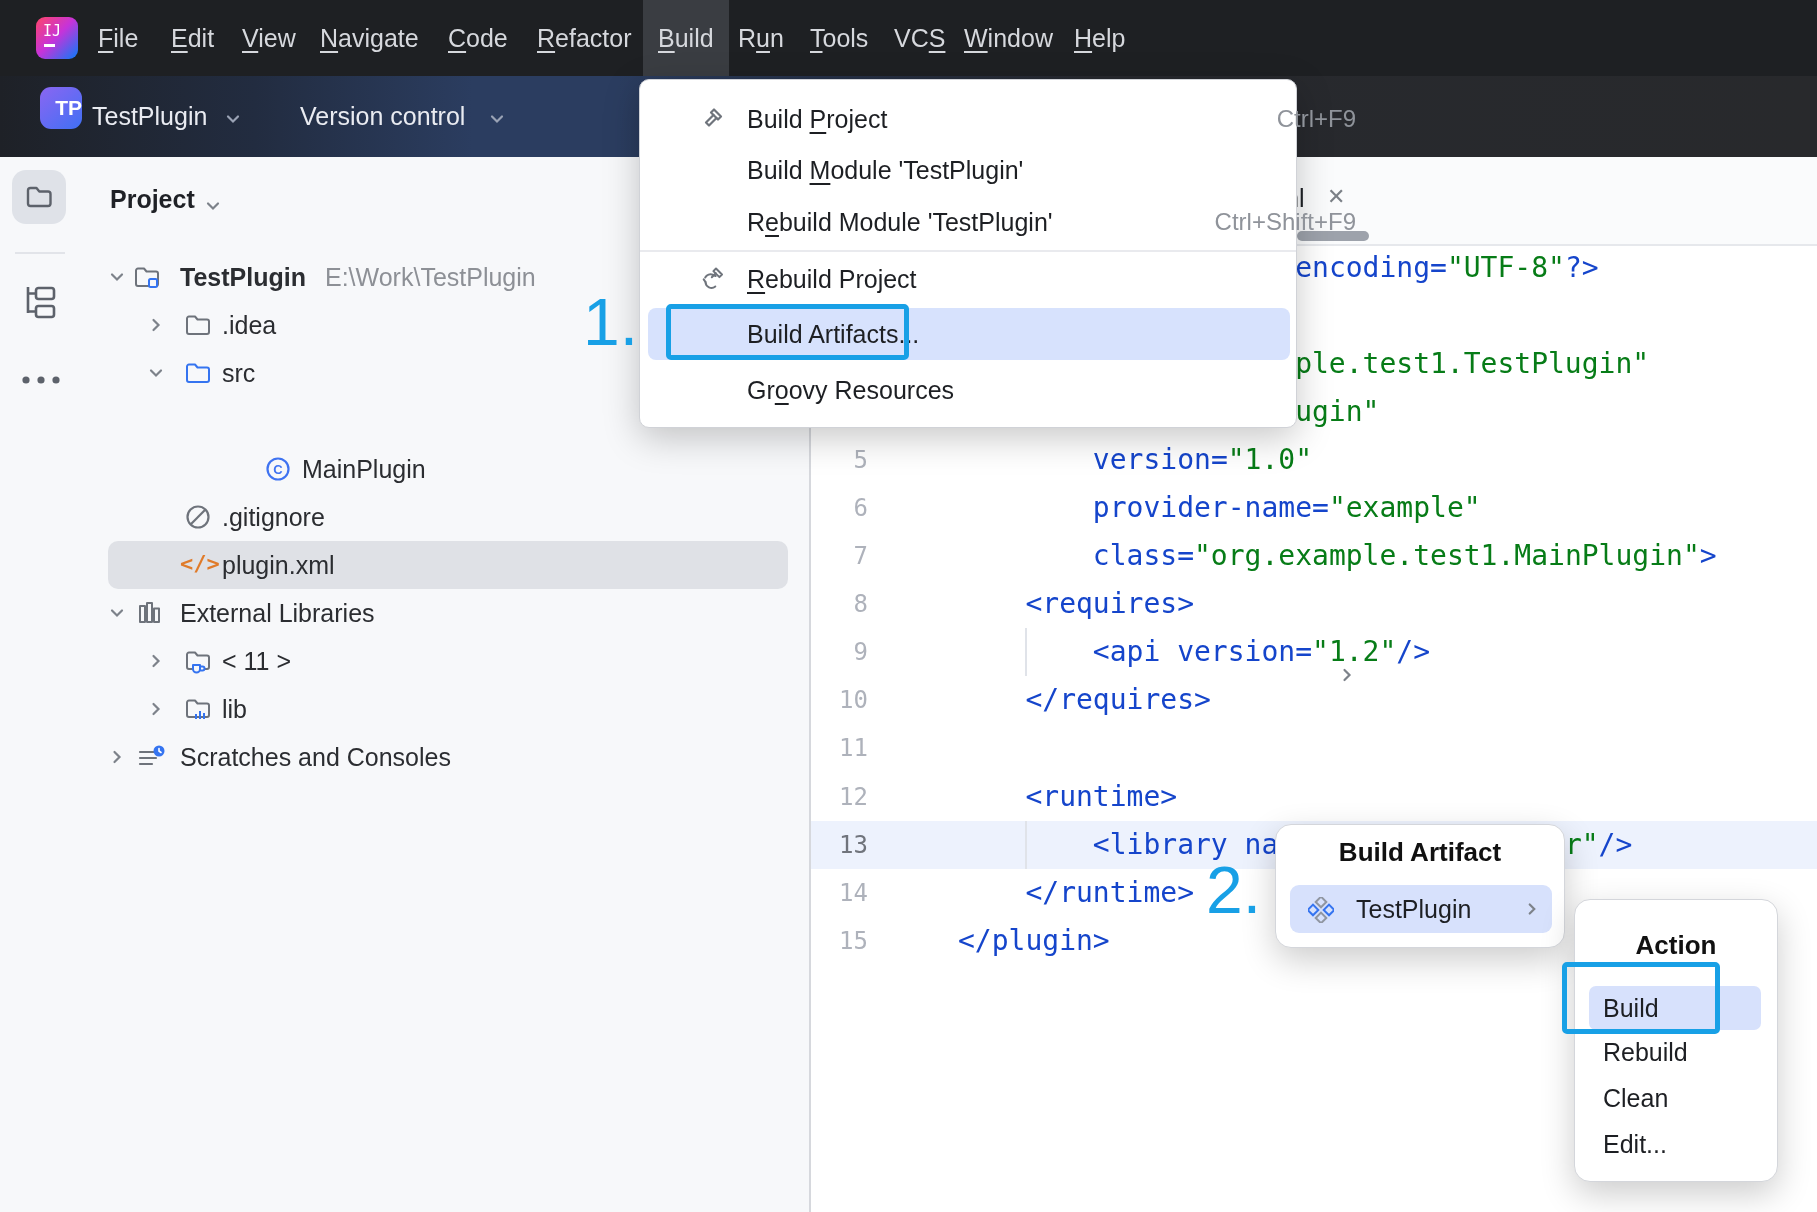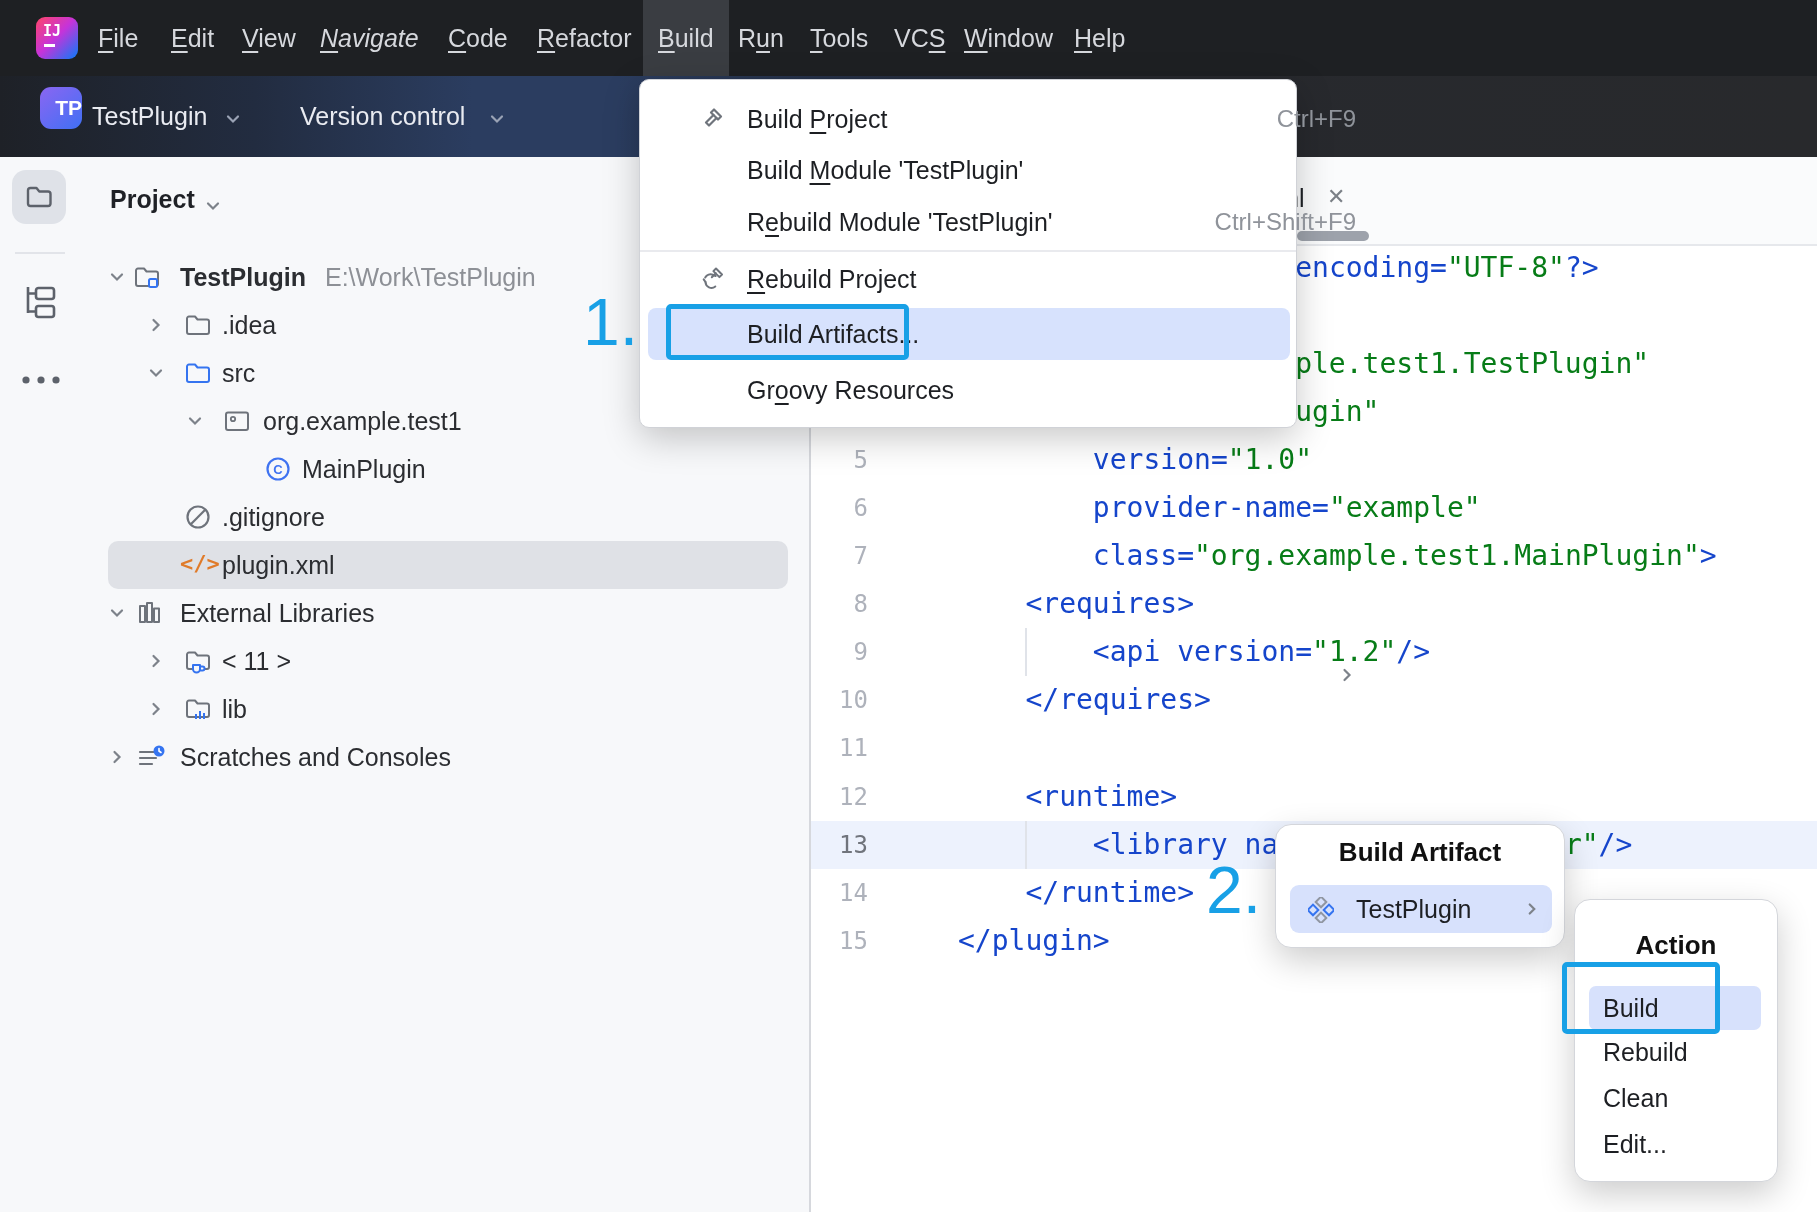--- a/index.html
+++ b/index.html
@@ -5,21 +5,21 @@
   html,body{margin:0;padding:0;background:#fff;}
   .stage{position:relative;width:1817px;height:1212px;overflow:hidden;
          font-family:"Liberation Sans",sans-serif;background:#fff;}
   .abs{position:absolute;}
   svg{display:block;}
 
   
   .menubar{position:absolute;left:0;top:0;width:1817px;height:76px;background:#1e2023;z-index:5;}
   .logo{position:absolute;left:36px;top:17px;width:42px;height:42px;border-radius:9px;
         background:linear-gradient(135deg,#ff4569 0%,#c633d9 48%,#087cfa 100%);}
-  .logo span{position:absolute;left:7px;top:5px;color:#fff;font-weight:bold;font-size:15px;
+  .logo span{position:absolute;left:7px;top:5px;color:#fff;font-weight:normal;font-size:15px;
         font-family:"DejaVu Sans Mono",monospace;}
   .logo i{position:absolute;left:8px;top:27px;width:11px;height:3px;background:#fff;}
   .mb-item{position:absolute;top:0;height:76px;line-height:76px;color:#d6d8dd;font-size:25px;
            padding:0 15px;white-space:nowrap;}
   .mb-item.active{background:#3a3d42;}
   .mn{text-decoration:underline;text-underline-offset:4px;text-decoration-thickness:2px;}
 
   
   .toolbar{position:absolute;left:0;top:76px;width:1817px;height:81px;
     background:linear-gradient(90deg,#1e2127 0%,#222c40 14%,#2b3d60 26%,#2b3d60 34%,#253048 45%,#27292e 60%,#28292c 100%);z-index:4;}
@@ -101,21 +101,21 @@
 
   <div class="menubar">
     <div class="logo">
         <span>IJ</span>
         <i></i>
       </div>
     <div id="menubar-items">
         <div class="mb-item" style="left: 83px;"><span></span><span class="mn">F</span><span>ile</span></div>
         <div class="mb-item" style="left: 156px;"><span></span><span class="mn">E</span><span>dit</span></div>
         <div class="mb-item" style="left: 227px;"><span></span><span class="mn">V</span><span>iew</span></div>
-        <div class="mb-item" style="left: 305px; font-style: italic;"><span></span><span class="mn">N</span><span>avigate</span></div>
+        <div class="mb-item" style="left: 305px;"><span></span><span class="mn">N</span><span>avigate</span></div>
         <div class="mb-item" style="left: 433px;"><span></span><span class="mn">C</span><span>ode</span></div>
         <div class="mb-item" style="left: 522px;"><span></span><span class="mn">R</span><span>efactor</span></div>
         <div class="mb-item active" style="left: 643px;"><span></span><span class="mn">B</span><span>uild</span></div>
         <div class="mb-item" style="left: 723px;"><span>R</span><span class="mn">u</span><span>n</span></div>
         <div class="mb-item" style="left: 795px;"><span></span><span class="mn">T</span><span>ools</span></div>
         <div class="mb-item" style="left: 879px;"><span>VC</span><span class="mn">S</span><span></span></div>
         <div class="mb-item" style="left: 949px;"><span></span><span class="mn">W</span><span>indow</span></div>
         <div class="mb-item" style="left: 1059px;"><span></span><span class="mn">H</span><span>elp</span></div>
       </div>
   </div>
@@ -186,30 +186,20 @@
     <div class="trow" style="top:144px;">
       <svg class="chev" style="left:64px;" width="22" height="22" viewBox="0 0 22 22">
           <path d="M8.5 6l5 5-5 5" stroke="#7d828a" stroke-width="2.2" fill="none" stroke-linecap="round"></path>
         </svg>
       <svg class="ticon" style="left:103px;" width="28" height="26" viewBox="0 0 28 26">
         <path d="M3 6.5A2 2 0 0 1 5 4.5h6l2.5 3H23a2 2 0 0 1 2 2V20a2 2 0 0 1-2 2H5a2 2 0 0 1-2-2z" stroke="#6e737b" stroke-width="2" fill="none" stroke-linejoin="round"></path>
       </svg>
       <span class="tlabel" style="left:141px;">.idea</span>
     </div>
 
-    <div class="trow" style="top:240px;">
-      <svg class="chev" style="left:103px;" width="22" height="22" viewBox="0 0 22 22">
-          <path d="M6 8.5l5 5 5-5" stroke="#7d828a" stroke-width="2.2" fill="none" stroke-linecap="round"></path>
-        </svg>
-      <svg class="ticon" style="left:142px;" width="28" height="26" viewBox="0 0 28 26">
-        <rect x="3" y="4.5" width="22" height="17.5" rx="2" stroke="#6e737b" stroke-width="2" fill="none"></rect>
-        <circle cx="10" cy="11" r="2.2" stroke="#6e737b" stroke-width="1.8" fill="none"></circle>
-      </svg>
-      <span class="tlabel" style="left:182px;">org.example.test1</span>
-    </div>
 
     <div class="trow" style="top:288px;">
       <svg class="ticon" style="left:183px;" width="28" height="26" viewBox="0 0 28 26">
         <circle cx="14" cy="13" r="10.5" stroke="#3f73f1" stroke-width="2.2" fill="none"></circle>
         <text x="14" y="18" text-anchor="middle" font-size="13" font-weight="bold" fill="#3f73f1" font-family="Liberation Sans,sans-serif">C</text>
       </svg>
       <span class="tlabel" style="left:221px;">MainPlugin</span>
     </div>
 
     <div class="trow" style="top:336px;">

